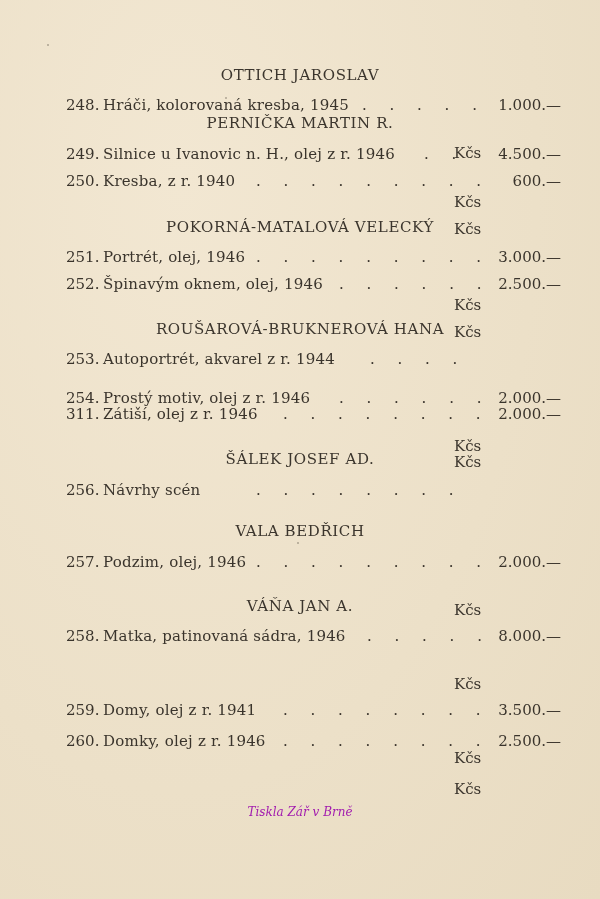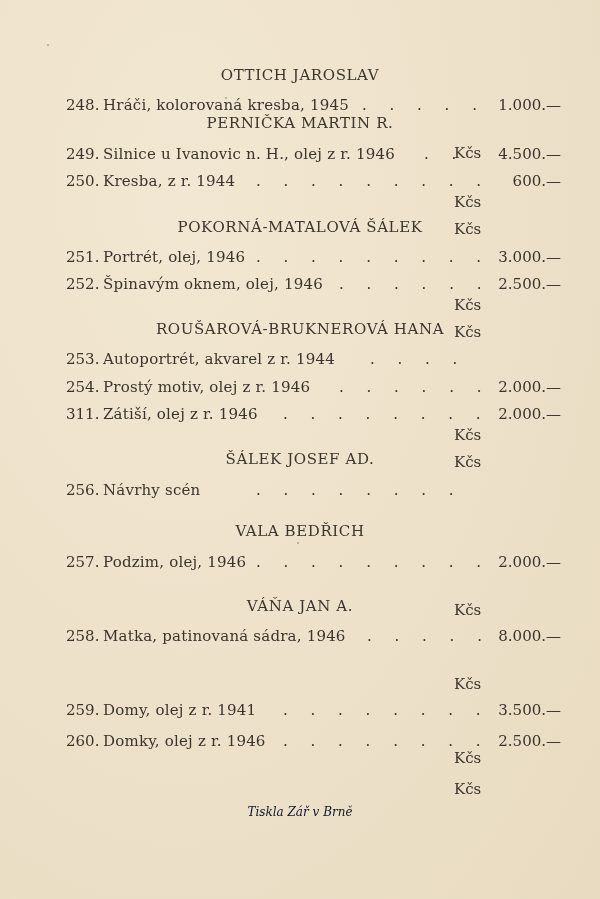--- a/index.html
+++ b/index.html
@@ -17,21 +17,21 @@
     font-size: 15px; letter-spacing: 0.6px; color: #3b352d;
   }
   .row { position: absolute; left: 66px; width: 500px; height: 20px; font-size: 15px; }
   .num { position: absolute; left: 0; top: 0; }
   .title { position: absolute; left: 37px; top: 0; letter-spacing: 0.2px; white-space: nowrap; }
   .dots { position: absolute; top: 0; letter-spacing: 9px; white-space: nowrap; }
   .cur { position: absolute; left: 388px; top: 0; margin-top: 48px; }
   .price { position: absolute; right: 5px; top: 0; text-align: right; }
   .footer {
     position: absolute; left: 0; width: 600px; top: 805px; text-align: center;
-    font-style: italic; font-size: 12px; color: #0f172a;
+    font-style: italic; font-size: 12px; color: #a21caf;
   }
   .speck { position: absolute; width: 2px; height: 2px; background: #6b6355; border-radius: 50%; opacity: 0.5; }
 </style>
 </head>
 <body>
 
 <div class="page">
 
   <div class="heading" style="top:66px">OTTICH JAROSLAV</div>
   <div class="row" style="top:96px">
@@ -45,27 +45,27 @@
   <div class="heading" style="top:114px">PERNIČKA MARTIN R.</div>
   <div class="row" style="top:145px">
     <span class="num">249.</span>
     <span class="title">Silnice u Ivanovic n. H., olej z r. 1946</span>
     <span class="dots" style="left:358px">. .</span>
     <span class="cur">Kčs</span>
     <span class="price">4.500.—</span>
   </div>
   <div class="row" style="top:172px">
     <span class="num">250.</span>
-    <span class="title">Kresba, z r. 1944</span>
+    <span class="title">Kresba, z r. 1940</span>
     <span class="dots" style="left:190px">. . . . . . . . .</span>
     <span class="cur">Kčs</span>
     <span class="price">600.—</span>
   </div>
 
-  <div class="heading" style="top:218px">POKORNÁ-MATALOVÁ ŠÁLEK</div>
+  <div class="heading" style="top:218px">POKORNÁ-MATALOVÁ VELECKÝ</div>
   <div class="row" style="top:248px">
     <span class="num">251.</span>
     <span class="title">Portrét, olej, 1946</span>
     <span class="dots" style="left:190px">. . . . . . . . .</span>
     <span class="cur">Kčs</span>
     <span class="price">3.000.—</span>
   </div>
   <div class="row" style="top:275px">
     <span class="num">252.</span>
     <span class="title">Špinavým oknem, olej, 1946</span>
@@ -75,21 +75,21 @@
   </div>
 
   <div class="heading" style="top:320px">ROUŠAROVÁ-BRUKNEROVÁ HANA</div>
   <div class="row" style="top:350px">
     <span class="num">253.</span>
     <span class="title">Autoportrét, akvarel z r. 1944</span>
     <span class="dots" style="left:304px">. . . .</span>
     <span class="cur"></span>
     <span class="price"></span>
   </div>
-  <div class="row" style="top:378px">
+  <div class="row" style="top:389px">
     <span class="num">254.</span>
     <span class="title">Prostý motiv, olej z r. 1946</span>
     <span class="dots" style="left:273px">. . . . . .</span>
     <span class="cur">Kčs</span>
     <span class="price">2.000.—</span>
   </div>
   <div class="row" style="top:405px">
     <span class="num">311.</span>
     <span class="title">Zátiší, olej z r. 1946</span>
     <span class="dots" style="left:217px">. . . . . . . .</span>

